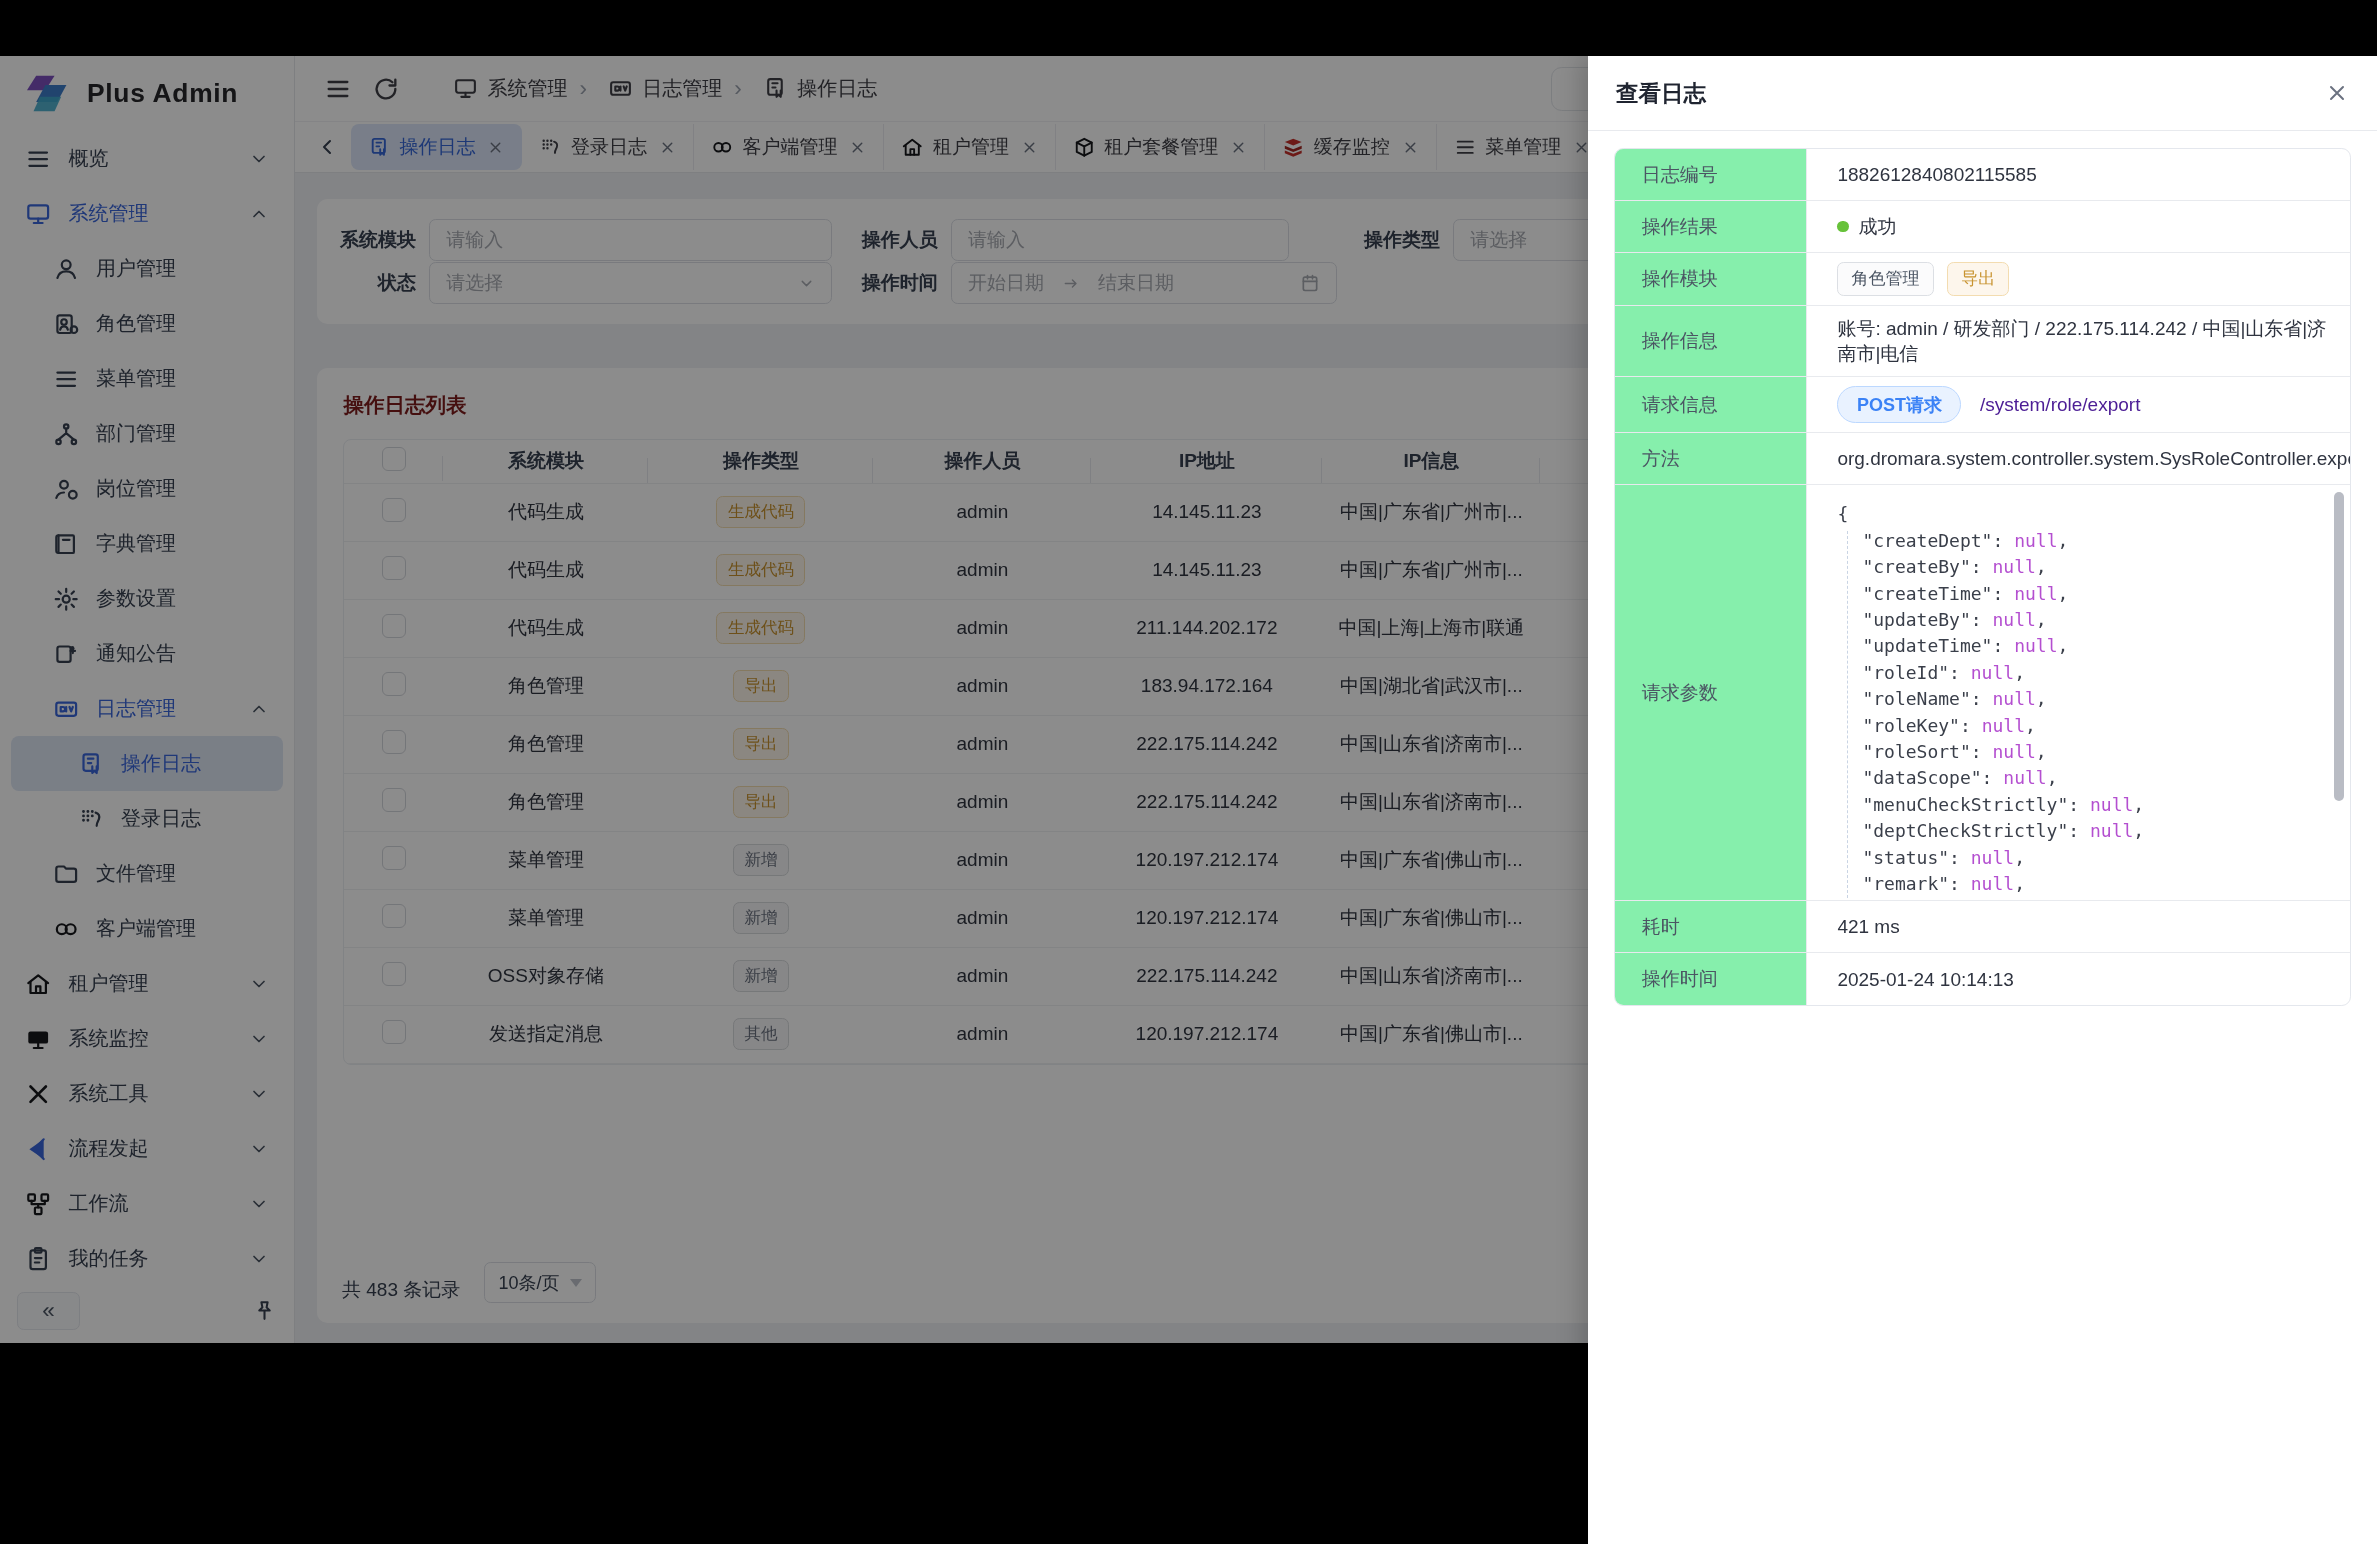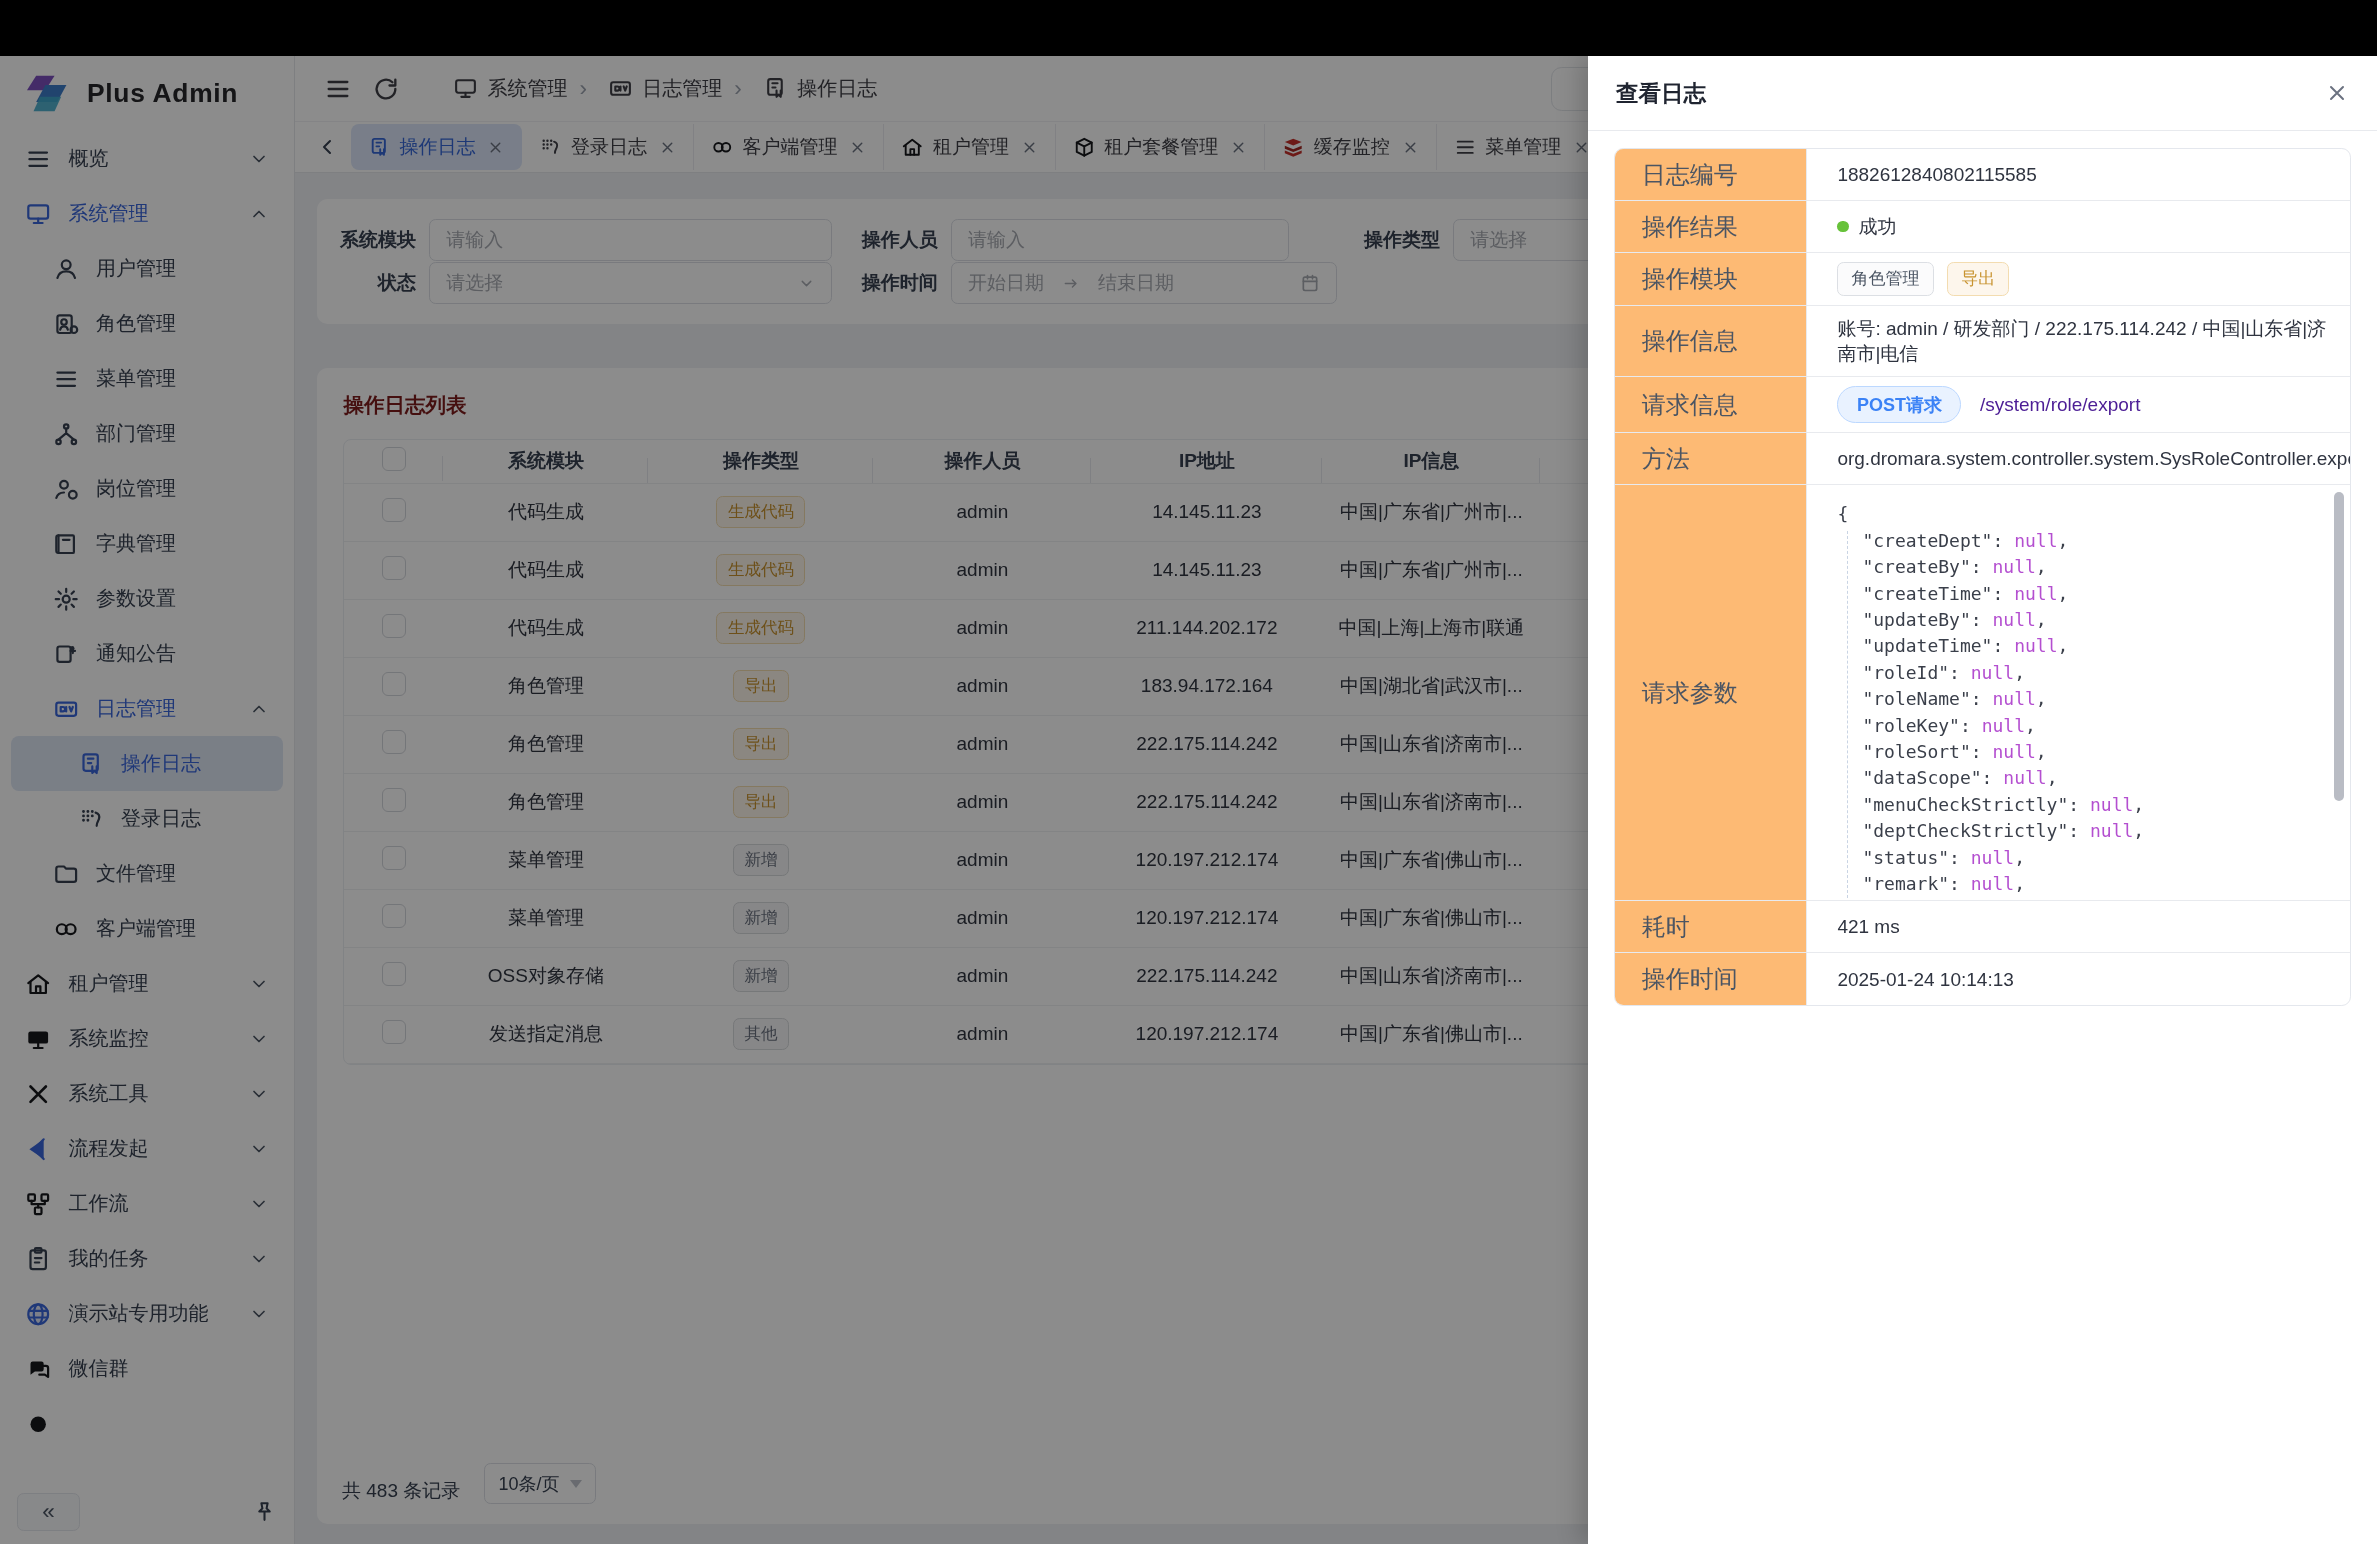--- a/index.html
+++ b/index.html
@@ -1,21 +1,21 @@
 <!DOCTYPE html>
 <html style="font-size:10.6px"><head>
 <meta charset="utf-8">
 <style>
   * { margin:0; padding:0; box-sizing:border-box; }
   html,body { background:#000; }
   body { font-family:"Liberation Sans","DejaVu Sans",sans-serif; }
   .screen { position:relative; width:2377px; height:1544px; background:#000; overflow:hidden; }
 
   
-  .app { position:absolute; left:0; top:56px; width:2377px; height:1488px; display:flex; background:#eef0f4; }
+  .app { position:absolute; left:0; top:56px; width:2377px; height:1287px; display:flex; background:#eef0f4; }
 
   
   .sidebar { width:295px; min-width:295px; background:#fff; border-right:0.7px solid #e5e7eb; display:flex; flex-direction:column; position:relative; }
   .brand { height:74px; display:flex; align-items:center; gap:14.5px; padding-left:22.5px; }
   .logo { width:50px; height:41px; display:flex; }
   .brand-name { font-size:26.4px; font-weight:700; color:#27272a; letter-spacing:0.7px; }
   .menu { flex:1; padding:1.3px 10.6px 0; overflow:hidden; }
   .side-item { height:55px; display:flex; align-items:center; gap:17px; padding:0 14.5px; border-radius:8px; color:#374151; font-size:20px; cursor:pointer; }
   .side-item[data-level="2"] { padding-left:42px; }
   .side-item[data-level="3"] { padding-left:67px; }
@@ -99,21 +99,21 @@
   
   .drawer { position:absolute; top:56px; left:1588px; width:789px; height:1488px; background:#fff; z-index:60; box-shadow:-8px 0 22.5px rgba(0,0,0,.18); }
   .d-head { height:75px; display:flex; align-items:center; justify-content:space-between; padding:0 28px; border-bottom:0.7px solid #e8eaee; }
   .d-title { font-size:22.5px; font-weight:600; color:#1f2430; }
   .d-close { width:24px; height:24px; color:#6b7280; cursor:pointer; }
   .d-close svg { width:100%; height:100%; }
   .d-body { padding:17px 26.4px; }
   .d-table { border:0.7px solid #e4e7ed; border-radius:9.2px; overflow:hidden; }
   .d-row { display:flex; border-bottom:0.7px solid #e8eaee; min-height:52px; }
   .d-row:last-child { border-bottom:none; }
-  .d-label { width:192px; min-width:192px; background:#fdba74; border-right:0.7px solid #e8eaee; display:flex; align-items:center; padding-left:26.4px; font-size:24px; color:#4b5563; }
+  .d-label { width:192px; min-width:192px; background:#86efac; border-right:0.7px solid #e8eaee; display:flex; align-items:center; padding-left:26.4px; font-size:19px; color:#4b5563; }
   .d-value { flex:1; display:flex; align-items:center; padding:9.2px 18.5px 9.2px 30px; font-size:19px; color:#2f3440; line-height:1.35; min-width:0; }
   .dot { width:11.2px; height:11.2px; border-radius:50%; background:#67c23a; margin-right:10px; flex:0 0 11.2px; }
   .badges { display:flex; gap:13.2px; }
   .d-badge { display:inline-flex; align-items:center; height:34px; padding:0 13.2px; border-radius:6.6px; font-size:17px; }
   .pill-post { display:inline-flex; align-items:center; height:37px; padding:0 18.5px; border-radius:18.5px; background:#e9f2ff; border:1.3px solid #bcd8ff; color:#3b82f6; font-size:18px; font-weight:600; margin-right:18.5px; white-space:nowrap; }
   .req-url { font-size:19px; color:#4c1d95; }
   .d-value-code { position:relative; height:415px; padding:16px 26.4px 0 30px; overflow:hidden; align-items:flex-start; }
   .jcode { position:relative; font-family:"DejaVu Sans Mono","Liberation Mono",monospace; font-size:18px; line-height:26.4px; color:#3a3f4a; }
   .jline { padding-left:25px; white-space:pre; }
   .jopen { padding-left:0; }

